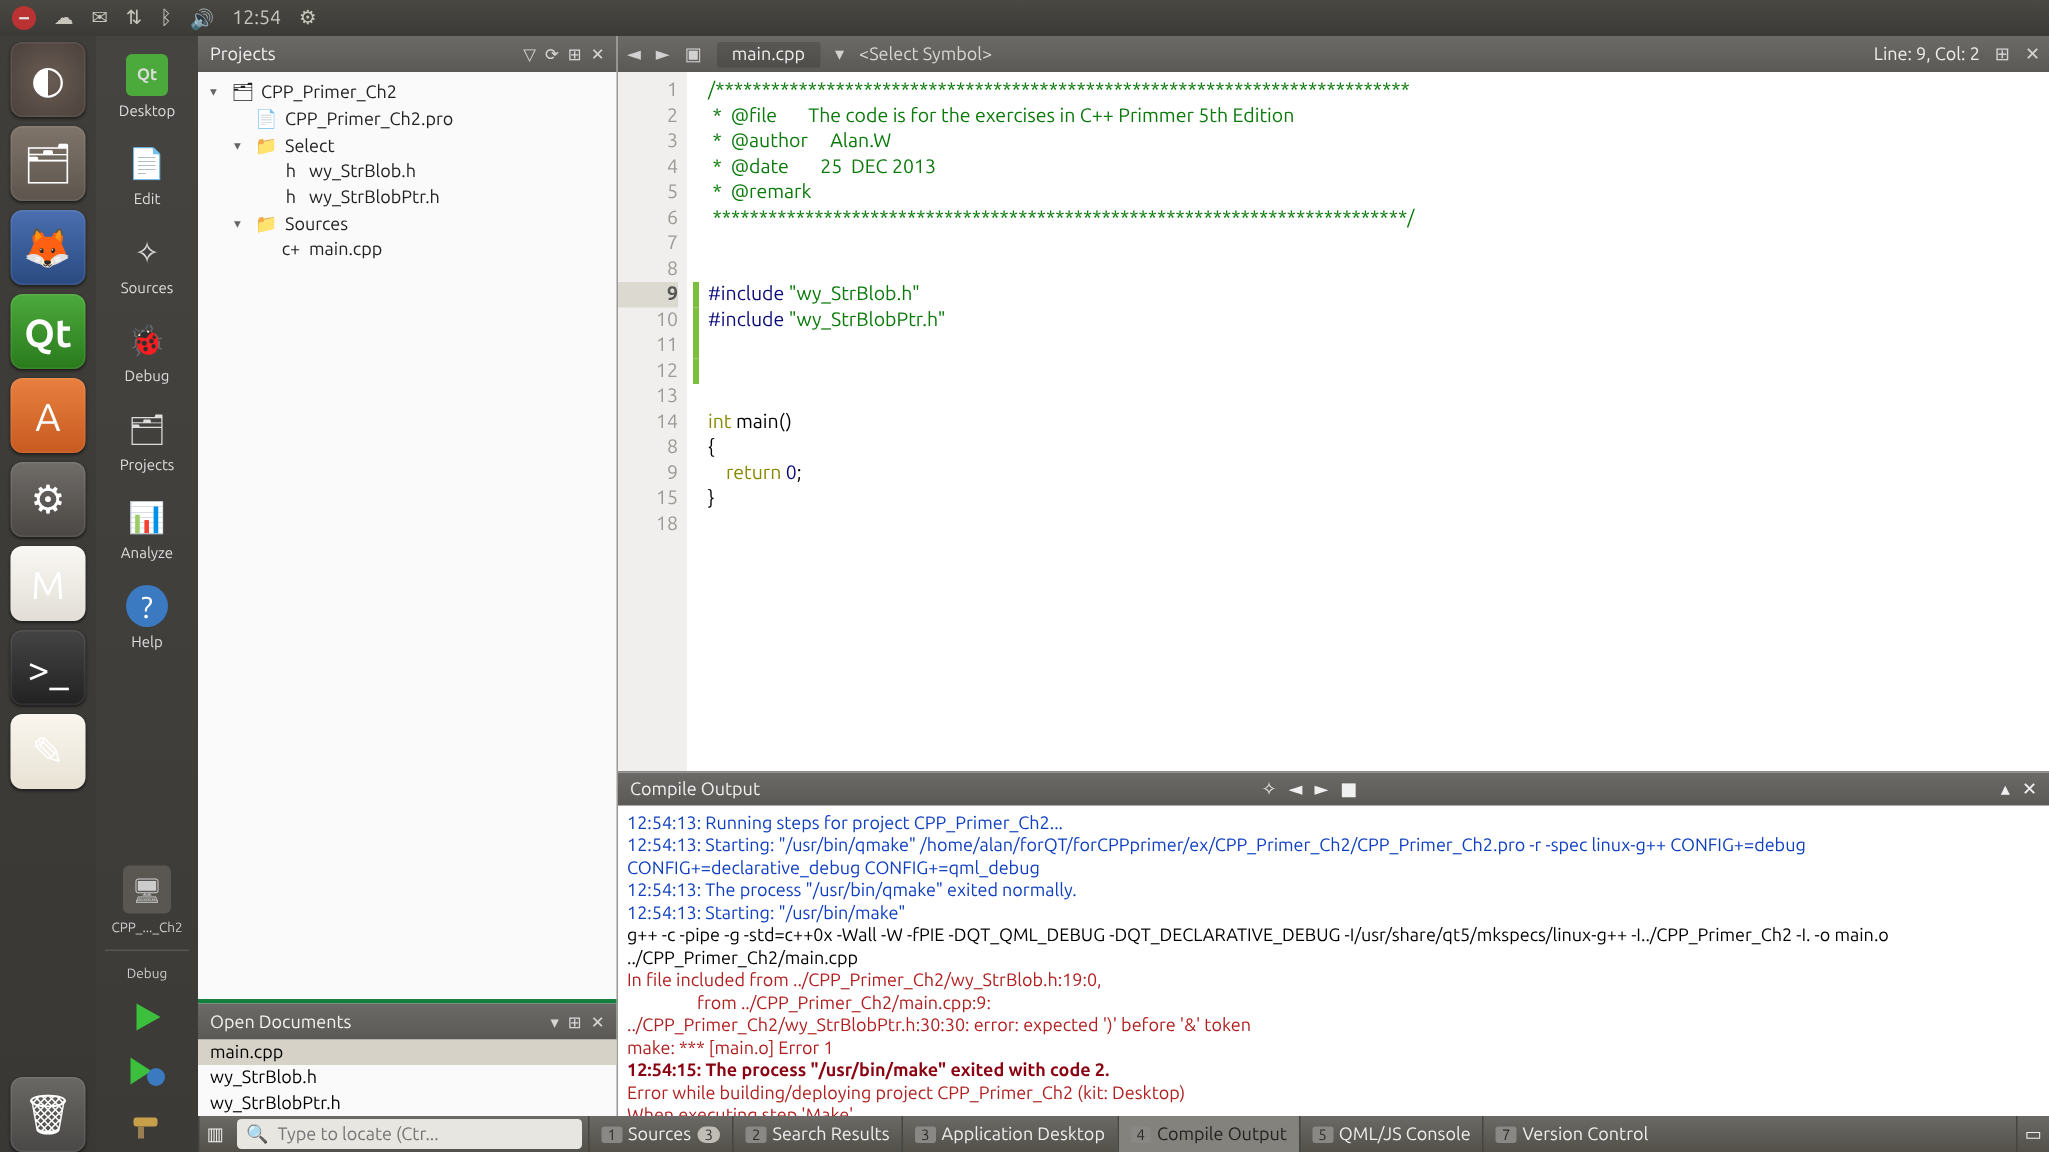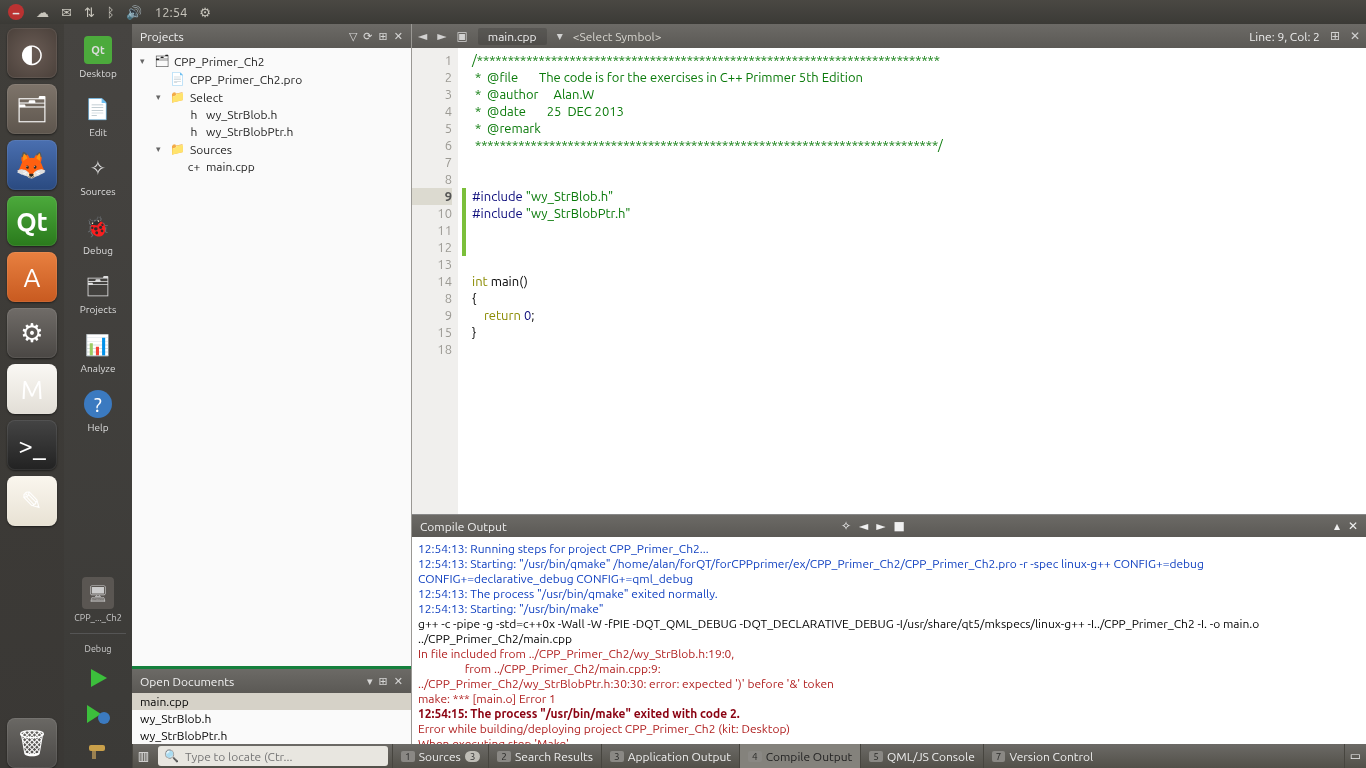--- a/index.html
+++ b/index.html
@@ -327,21 +327,21 @@
                 <span class="num">1</span>
                 <span>Sources</span>
                 <span class="badge">3</span>
               </div>
               <div class="tabbtn">
                 <span class="num">2</span>
                 <span>Search Results</span>
               </div>
               <div class="tabbtn">
                 <span class="num">3</span>
-                <span>Application Output</span>
+                <span>Application Desktop</span>
               </div>
               <div class="tabbtn active">
                 <span class="num">4</span>
                 <span>Compile Output</span>
               </div>
               <div class="tabbtn">
                 <span class="num">5</span>
                 <span>QML/JS Console</span>
               </div>
               <div class="tabbtn">

